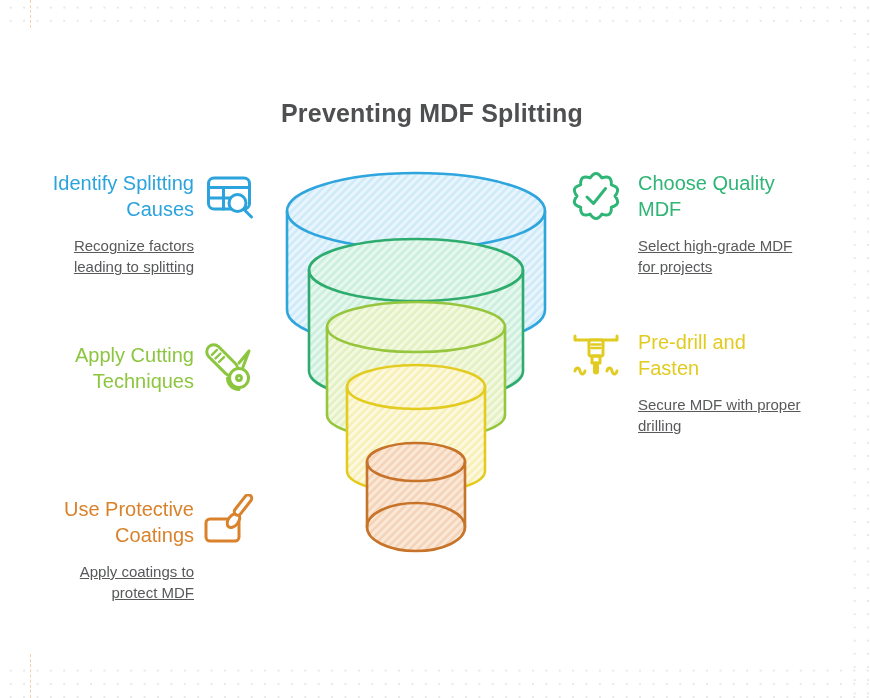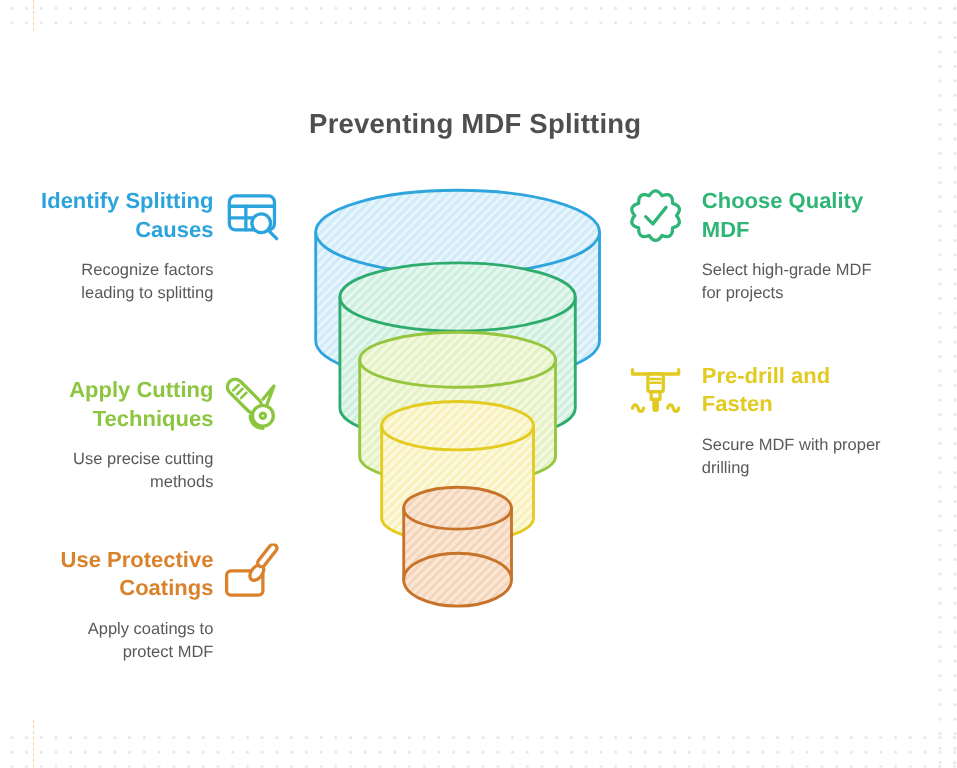--- a/index.html
+++ b/index.html
@@ -19,23 +19,23 @@
 
   .title{position:absolute; top:82px; left:0; width:836px; text-align:center;
          font-size:25px; font-weight:700; color:#4e4f51; letter-spacing:.2px;margin-left:14px;}
 
   .item{position:absolute; display:flex; align-items:flex-start;}
   .item .icon{width:56px; height:62px; flex:0 0 56px;}
   .item-left{left:6px; width:252px;}
   .item-left .txt{width:188px; text-align:right; margin-right:8px;}
   .item-right{left:568px; width:280px;}
   .item-right .txt{margin-left:14px; text-align:left;}
-  .heading{margin:2px 0 0 0; font-size:20px; line-height:26px; font-weight:700;}
+  .heading{margin:2px 0 0 0; font-size:20px; line-height:26px; font-weight:400;}
   .item-right .heading{width:172px;}
-  .desc{margin:13px 0 0 0; font-size:15px; line-height:21px; color:#58595b;}
+  .desc{margin:13px 0 0 0; font-size:15px; line-height:21px; color:#58595b;text-decoration:underline;}
   .item-left .desc{width:158px; margin-left:auto;}
   .item-right .desc{width:172px;}
 
   .funnel{position:absolute; left:271px; top:160px; width:290px; height:404px;}
 </style>
 </head>
 <body>
 
 <div class="page">
 
@@ -113,21 +113,20 @@
           <circle cx="35.5" cy="35" r="8.5" fill="#ffffff"></circle>
           <path d="M42 41.5 L49.5 49"></path>
         </g>
       </svg>
     </div>
   </div>
 
   <div class="item item-left" style="top:340px">
     <div class="txt">
       <h2 class="heading" style="color: rgb(140, 198, 63);">Apply Cutting Techniques</h2>
-      <p class="desc">Use precise cutting methods</p>
     </div>
     <div class="icon">
       <svg viewBox="0 0 56 56" width="56" height="56">
         <g fill="none" stroke-width="3" stroke-linecap="round" stroke-linejoin="round" stroke="#8CC63F">
           <path d="M47 11 L37 23 M47 11 L41 27"></path>
           <g transform="rotate(-45 28 28)">
             <rect x="21" y="-2" width="14" height="38" rx="7" fill="#ffffff"></rect>
             <path d="M24.5 6 H31.5 M24.5 11 H31.5 M24.5 16 H31.5" stroke-width="2.4"></path>
           </g>
           <path d="M25.5 38 A11.5 11.5 0 0 0 37 49.5"></path>

